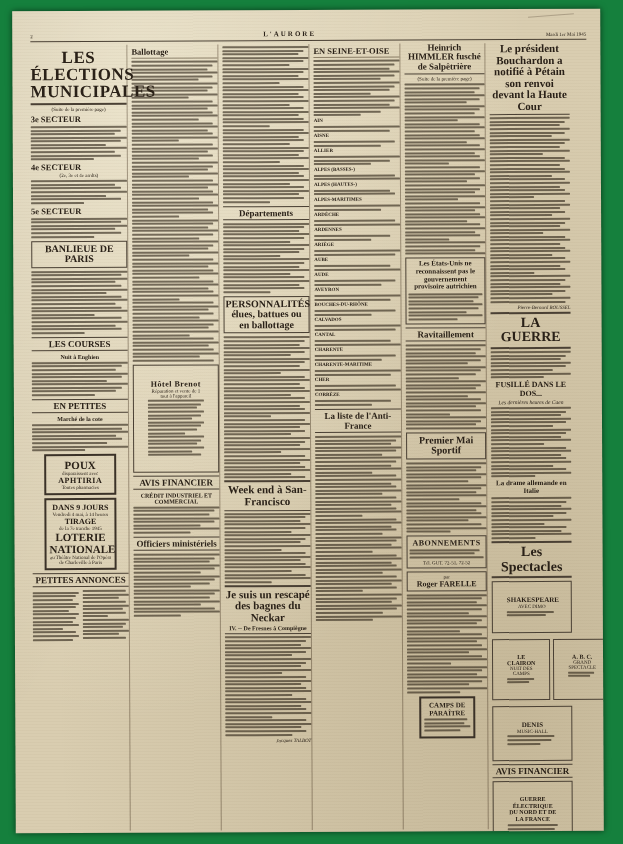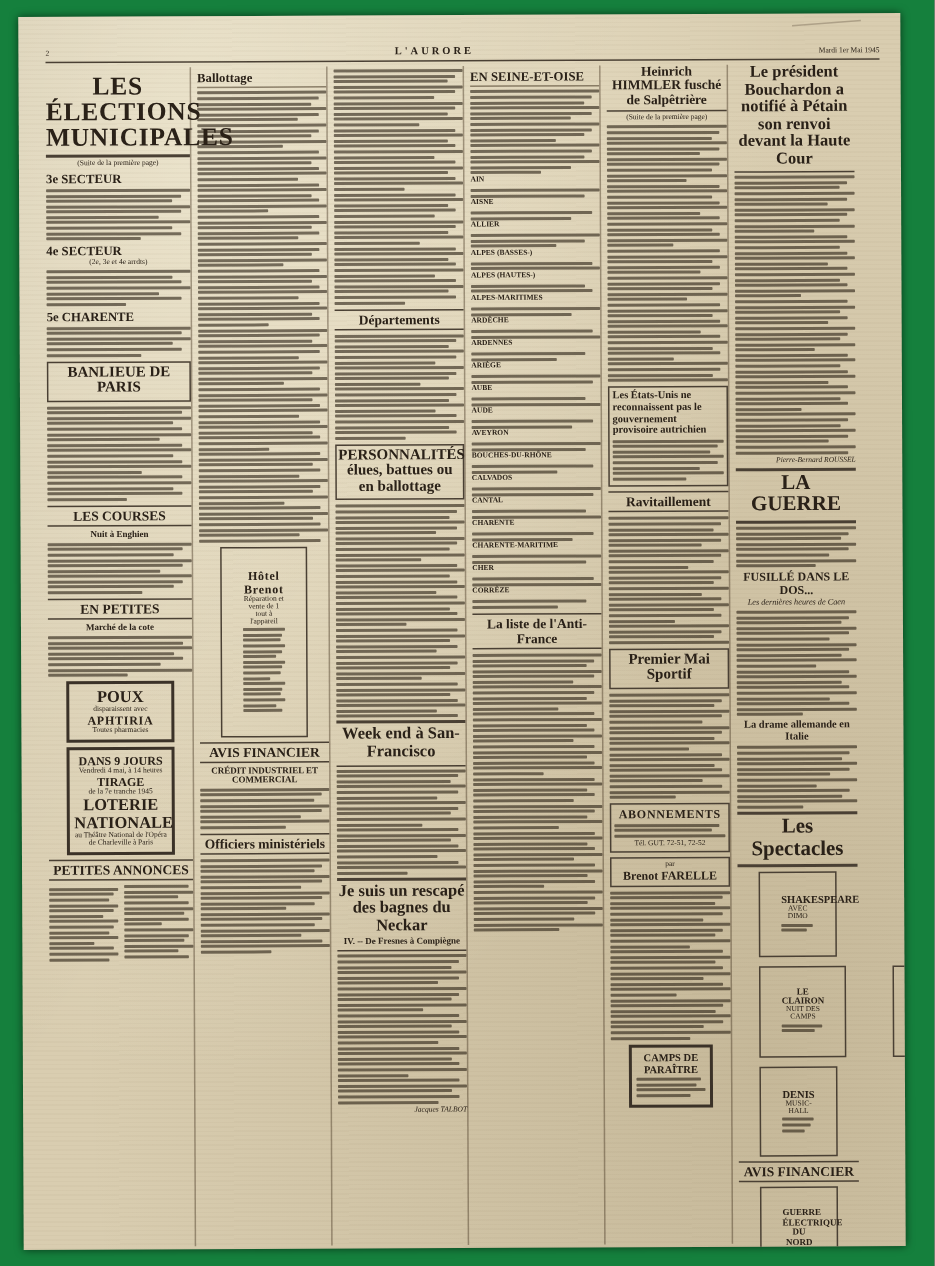--- a/index.html
+++ b/index.html
@@ -50,21 +50,21 @@
   .subi{font-size:5.5px;font-style:italic;text-align:center;margin:1px 0;}
 
   
   .para{margin:2px 0;}
   .ln{height:2px;background:rgba(45,35,22,.62);margin:1.6px 0;border-radius:.5px;}
   .ln.s1{width:100%}.ln.s2{width:94%}.ln.s3{width:88%}.ln.s4{width:78%}
   .ln.s5{width:66%}.ln.s6{width:55%}
 
   .box{border:1px solid #4a4034;padding:2px;margin:3px 0;}
   .boxd{border:2px solid #3b3228;padding:3px;margin:3px 12px;text-align:center;}
-  .ad{border:1px solid #4a4034;margin:3px 14px;padding:14px;text-align:center;}
+  .ad{border:1px solid #4a4034;margin:3px 0;padding:14px;text-align:center;}
   .adtitle{font-size:8px;font-weight:bold;letter-spacing:.5px;}
   .adbig{font-size:11px;font-weight:bold;}
   .small{font-size:5px;}
   .hdrbar{font-size:9px;font-weight:bold;text-align:center;border-top:1px solid #4a4034;
     border-bottom:1px solid #4a4034;padding:1px 0;margin:3px 0;}
   .hdrbox{font-size:10px;font-weight:bold;text-align:center;border:1px solid #4a4034;
     padding:2px 1px;margin:3px 0;line-height:1.05;}
   .secthead{font-size:8.5px;font-weight:bold;text-align:left;margin:3px 0 1px;line-height:1.05;}
   .twocolsmall{column-count:2;column-gap:4px;}
   .list .li{font-size:5px;line-height:1.25;}
@@ -110,21 +110,21 @@
           <div class="small" style="text-align:center">(2e, 3e et 4e arrdts)</div>
           <div class="para">
             <div class="ln s1"></div>
               <div class="ln s3"></div>
               <div class="ln s2"></div>
               <div class="ln s1"></div>
             <div class="ln s4"></div>
               <div class="ln s2"></div>
               <div class="ln s6"></div>
           </div>
-          <div class="secthead">5e CHARENTE</div>
+          <div class="secthead">5e SECTEUR</div>
           <div class="para">
             <div class="ln s1"></div>
               <div class="ln s2"></div>
               <div class="ln s1"></div>
               <div class="ln s3"></div>
             <div class="ln s2"></div>
               <div class="ln s5"></div>
           </div>
 
           <div class="hdrbox">BANLIEUE DE PARIS</div>
@@ -741,21 +741,21 @@
               <div class="ln s3"></div>
               <div class="ln s2"></div>
               <div class="ln s6"></div>
             <div class="ln s1"></div>
               <div class="ln s2"></div>
               <div class="ln s3"></div>
               <div class="ln s1"></div>
           </div>
 
           <div class="box">
-            <div class="t7" style="font-weight:bold;line-height:1.1">Les États-Unis ne reconnaissent pas le gouvernement provisoire autrichien</div>
+            <div class="t7" style="font-weight:bold;text-align:center;line-height:1.1">Les États-Unis ne reconnaissent pas le gouvernement provisoire autrichien</div>
             <div class="ln s1"></div>
               <div class="ln s2"></div>
               <div class="ln s3"></div>
               <div class="ln s1"></div>
             <div class="ln s2"></div>
               <div class="ln s4"></div>
               <div class="ln s1"></div>
               <div class="ln s5"></div>
           </div>
 
@@ -814,21 +814,21 @@
           <div class="box">
             <div class="adtitle" style="text-align:center">ABONNEMENTS</div>
             <div class="ln s2"></div>
               <div class="ln s3"></div>
               <div class="ln s1"></div>
             <div class="small" style="text-align:center">Tél. GUT. 72-51, 72-52</div>
           </div>
 
           <div class="box">
             <div class="small" style="text-align:center">par</div>
-            <div class="t8" style="font-weight:bold;text-align:center">Brenot FARELLE</div>
+            <div class="t8" style="font-weight:bold;text-align:center">Roger FARELLE</div>
           </div>
 
           <div class="para">
             <div class="ln s1"></div>
               <div class="ln s2"></div>
               <div class="ln s3"></div>
               <div class="ln s1"></div>
             <div class="ln s2"></div>
               <div class="ln s4"></div>
               <div class="ln s1"></div>

